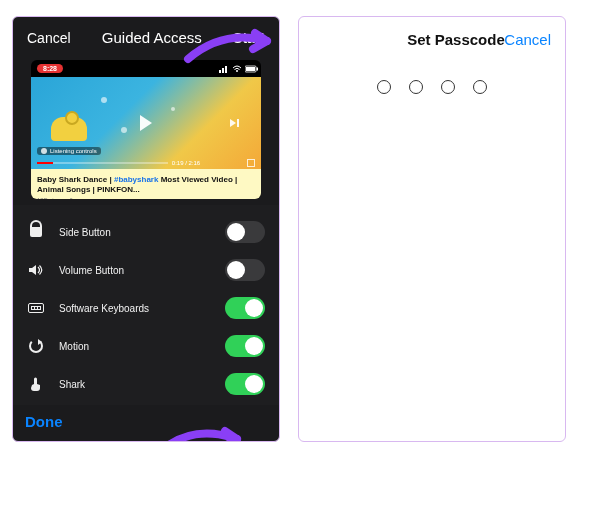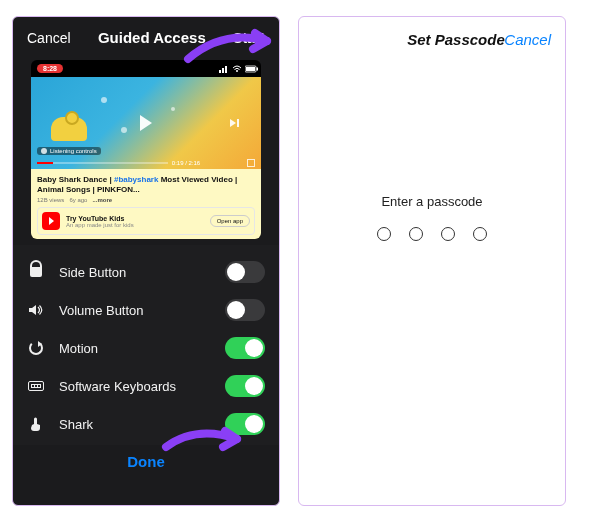--- a/index.html
+++ b/index.html
@@ -1,25 +1,25 @@
 <!DOCTYPE html>
 <html><head>
 <meta charset="utf-8">
 <style>
 * { margin: 0; padding: 0; box-sizing: border-box; font-family: -apple-system, BlinkMacSystemFont, "Segoe UI", Helvetica, Arial, sans-serif; }
 body { background: #fff; width: 600px; height: 523px; position: relative; }
 
 .phones { display: flex; gap: 18px; padding: 16px 12px; }
 
-.phone { width: 268px; height: 490px; border-radius: 6px; border: 1px solid #d8b8f0; overflow: hidden; position: relative; }
+.phone { width: 268px; height: 426px; border-radius: 6px; border: 1px solid #d8b8f0; overflow: hidden; position: relative; }
 
 
 .phone-left { background: #1b1b1d; color: #fff; display: flex; flex-direction: column; }
 .ga-header { display: flex; justify-content: space-between; align-items: center; padding: 12px 14px 8px; font-size: 14px; }
-.ga-title { font-weight: 700; font-size: 15px; }
+.ga-title { font-weight: 400; font-size: 15px; }
 .ga-cancel, .ga-start { color: #fff; }
 .ga-start { font-weight: 600; }
 
 .preview { margin: 6px 18px 0; background: #000; border-radius: 6px; overflow: hidden; font-size: 8px; color: #fff; }
 .preview-statusbar { display: flex; justify-content: space-between; align-items: center; padding: 4px 6px; font-size: 8px; }
 .rec-pill { background: #e63232; color: #fff; border-radius: 8px; padding: 1px 6px; font-weight: 600; font-size: 7px; }
 .status-icons { display: flex; gap: 3px; align-items: center; }
 .status-icons span { width: 10px; height: 8px; display: inline-block; }
 
 .video-area { position: relative; height: 92px; background: linear-gradient(135deg, #2aa5d8 0%, #3bb4e0 40%, #f0c848 70%, #f4a838 100%); }
@@ -48,29 +48,29 @@
 .promo-icon { width:18px; height:18px; background:#ff0000; border-radius:4px; position:relative; }
 .promo-icon::after { content:''; position:absolute; top:5px; left:7px; border-left:5px solid #fff; border-top:4px solid transparent; border-bottom:4px solid transparent; }
 .promo-text { flex:1; }
 .promo-text .t1 { font-size:7px; font-weight:600; }
 .promo-text .t2 { font-size:6px; color:#888; }
 .promo-btn { border:1px solid #ccc; border-radius:10px; font-size:6px; padding:2px 6px; }
 
 .options { background: rgba(30,30,32,0.96); padding: 8px 14px 2px; margin-top:6px; }
 .opt-row { display:flex; align-items:center; padding:8px 0; gap:14px; }
 .opt-icon { width:18px; height:18px; display:flex; align-items:center; justify-content:center; color:#eee; }
-.opt-label { flex:1; font-size:13px; color:#f2f2f2; }
+.opt-label { flex:1; font-size:10px; color:#f2f2f2; }
 .toggle { width:40px; height:22px; border-radius:11px; position:relative; }
 .toggle.off { background:#3a3a3c; }
 .toggle.on { background:#30d158; }
 .knob { width:18px; height:18px; background:#fff; border-radius:50%; position:absolute; top:2px; }
 .toggle.off .knob { left:2px; }
 .toggle.on .knob { right:2px; }
 
-.done-bar { text-align:center; padding:8px 12px 10px; }
+.done-bar { text-align:left; padding:8px 12px 10px; }
 .done-btn { color:#0a84ff; font-size:15px; font-weight:600; }
 
 
 .lock-icon { position:relative; width:12px; height:10px; background:#eee; border-radius:2px; }
 .lock-icon::before { content:''; position:absolute; width:8px; height:8px; border:2px solid #eee; border-bottom:none; border-radius:6px 6px 0 0; top:-7px; left:0; }
 
 .vol-icon { color:#eee; font-size:11px; }
 
 .motion-icon { width:14px; height:14px; border:2px solid #eee; border-radius:50%; border-top-color:transparent; position:relative;}
 .motion-icon::after { content:''; position:absolute; top:-2px; right:-1px; border-left:4px solid #eee; border-top:3px solid transparent; border-bottom:3px solid transparent; }
@@ -82,21 +82,21 @@
 
 .time-icon { width:14px; height:14px; border:2px solid #eee; border-radius:50%; position:relative;}
 .time-icon::after{content:''; position:absolute; width:1.5px; height:5px; background:#eee; top:2px; left:5px; transform-origin:bottom; transform:rotate(-30deg);}
 
 
 .arrow { position:absolute; pointer-events:none; }
 .arrow svg { overflow:visible; }
 
 
 .phone-right { background:#fff; display:flex; flex-direction:column; }
-.sp-header { display:flex; align-items:center; padding:14px 14px;font-style:italic; }
+.sp-header { display:flex; align-items:center; padding:14px 14px; }
 .sp-title { flex:1; text-align:center; font-weight:600; font-size:15px; color:#111; }
 .sp-cancel { color:#0a84ff; font-size:15px; position:absolute; right:14px;}
 .sp-spacer { width:48px; }
 .enter-text { text-align:center; font-size:13px; color:#222; margin-top:132px; }
 .dots { display:flex; gap:18px; justify-content:center; margin-top:18px; }
 .dot { width:14px; height:14px; border:1.5px solid #333; border-radius:50%; }
 </style>
 </head>
 <body>
 
@@ -192,32 +192,32 @@
               <path d="M11.5 1.5 Q16 6 11.5 10.5" stroke="#eee" fill="none" stroke-width="1.2"></path>
             </svg>
         </span>
         <span class="opt-label">Volume Button</span>
         <span class="toggle off">
             <span class="knob"></span>
           </span>
       </div>
       <div class="opt-row">
         <span class="opt-icon">
+            <span class="kb-icon"></span>
+          </span>
+        <span class="opt-label">Software Keyboards</span>
+        <span class="toggle on">
+            <span class="knob"></span>
+          </span>
+      </div>
+      <div class="opt-row">
+        <span class="opt-icon">
             <span class="motion-icon"></span>
           </span>
         <span class="opt-label">Motion</span>
-        <span class="toggle on">
-            <span class="knob"></span>
-          </span>
-      </div>
-      <div class="opt-row">
-        <span class="opt-icon">
-            <span class="kb-icon"></span>
-          </span>
-        <span class="opt-label">Software Keyboards</span>
         <span class="toggle on">
             <span class="knob"></span>
           </span>
       </div>
       <div class="opt-row">
         <span class="opt-icon touch-icon">
            <svg width="14" height="16" viewBox="0 0 14 16">
               <path d="M5 8 V3 a1.5 1.5 0 0 1 3 0 V8 l3 1 v3 a3 3 0 0 1 -3 3 H5 a3 3 0 0 1 -3 -3 l1 -3 Z" fill="#eee"></path>
             </svg>
         </span>
@@ -245,21 +245,20 @@
         </svg>
     </div>
   </div>
 
   <div class="phone phone-right">
     <div class="sp-header">
       <span class="sp-spacer"></span>
       <span class="sp-title">Set Passcode</span>
       <span class="sp-cancel">Cancel</span>
     </div>
-    <div class="enter-text">Enter a passcode</div>
     <div class="dots">
       <span class="dot"></span>
       <span class="dot"></span>
       <span class="dot"></span>
       <span class="dot"></span>
     </div>
   </div>
 
 </div>
 

